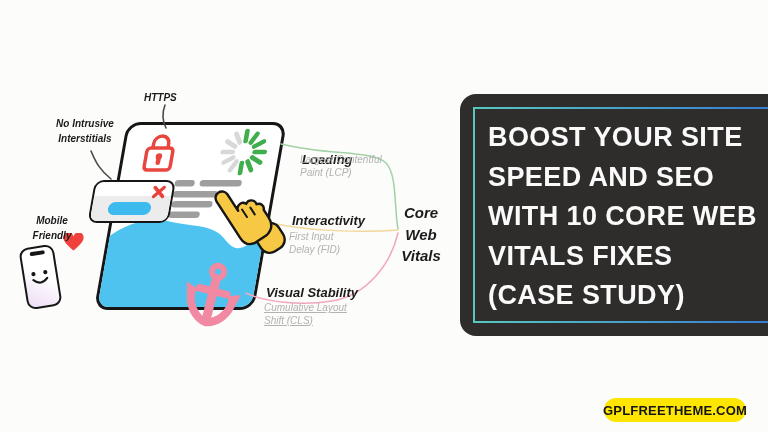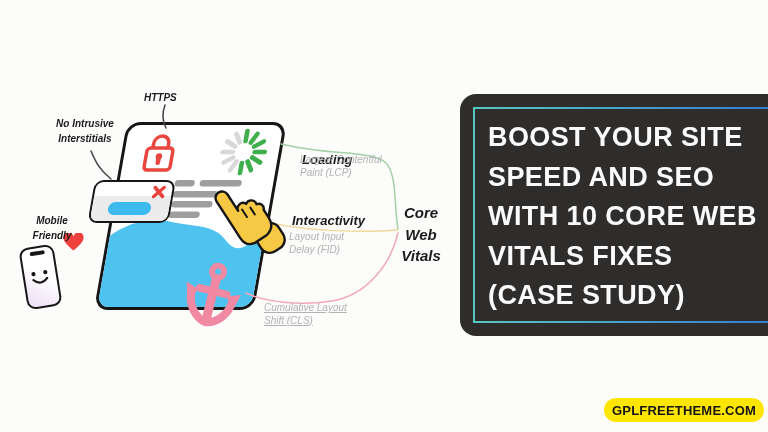--- a/index.html
+++ b/index.html
@@ -55,21 +55,21 @@
     position:absolute;left:13px;top:13px;bottom:13px;right:-60px;
     border:2px solid;border-image:linear-gradient(90deg,#57c8c0,#2e68d8) 1;
   }
   .title-text{
     position:absolute;left:28px;top:24px;width:285px;
     color:#fafafa;font-size:27px;font-weight:700;letter-spacing:.4px;
     line-height:39.5px;white-space:pre-line;
   }
   
   .badge{
-    position:absolute;left:604px;top:398px;width:160px;height:24px;border-radius:12px;
+    position:absolute;left:604px;top:398px;width:142px;height:24px;border-radius:12px;
     background:#ffe600;display:flex;align-items:center;justify-content:center;
     color:#141414;font-size:13px;font-weight:700;letter-spacing:.2px;z-index:10;
   }
 </style>
 </head>
 <body>
 
 <div id="canvas">
 
   <div class="main-card">
@@ -166,23 +166,24 @@
   <div class="dlabel center" style="left:30px;top:116px;width:110px;">No Intrusive
 Interstitials</div>
   <div class="dlabel center" style="left:8px;top:213px;width:88px;">Mobile
 Friendly</div>
 
   <div class="dlabel" style="left:302px;top:137px;font-size:13px;margin-top:15px;">Loading</div>
   <div class="dsub" style="left:300px;top:154px;">Largest Contentful
 Paint (LCP)</div>
 
   <div class="dlabel" style="left:292px;top:213px;font-size:13px;">Interactivity</div>
-  <div class="dsub" style="left:289px;top:231px;">Layout Input
+  <div class="dsub" style="left:289px;top:231px;">First Input
 Delay (FID)</div>
 
+  <div class="dlabel" style="left:266px;top:285px;font-size:13px;">Visual Stability</div>
   <div class="dsub" style="left:264px;top:302px;text-decoration:underline;">Cumulative Layout
 Shift (CLS)</div>
 
   <div class="dlabel center" style="left:390px;top:202px;width:62px;font-size:15px;line-height:21.5px;">Core
 Web
 Vitals</div>
 
   <div class="title-panel">
     <div class="title-border"></div>
     <div class="title-text">BOOST YOUR SITE

